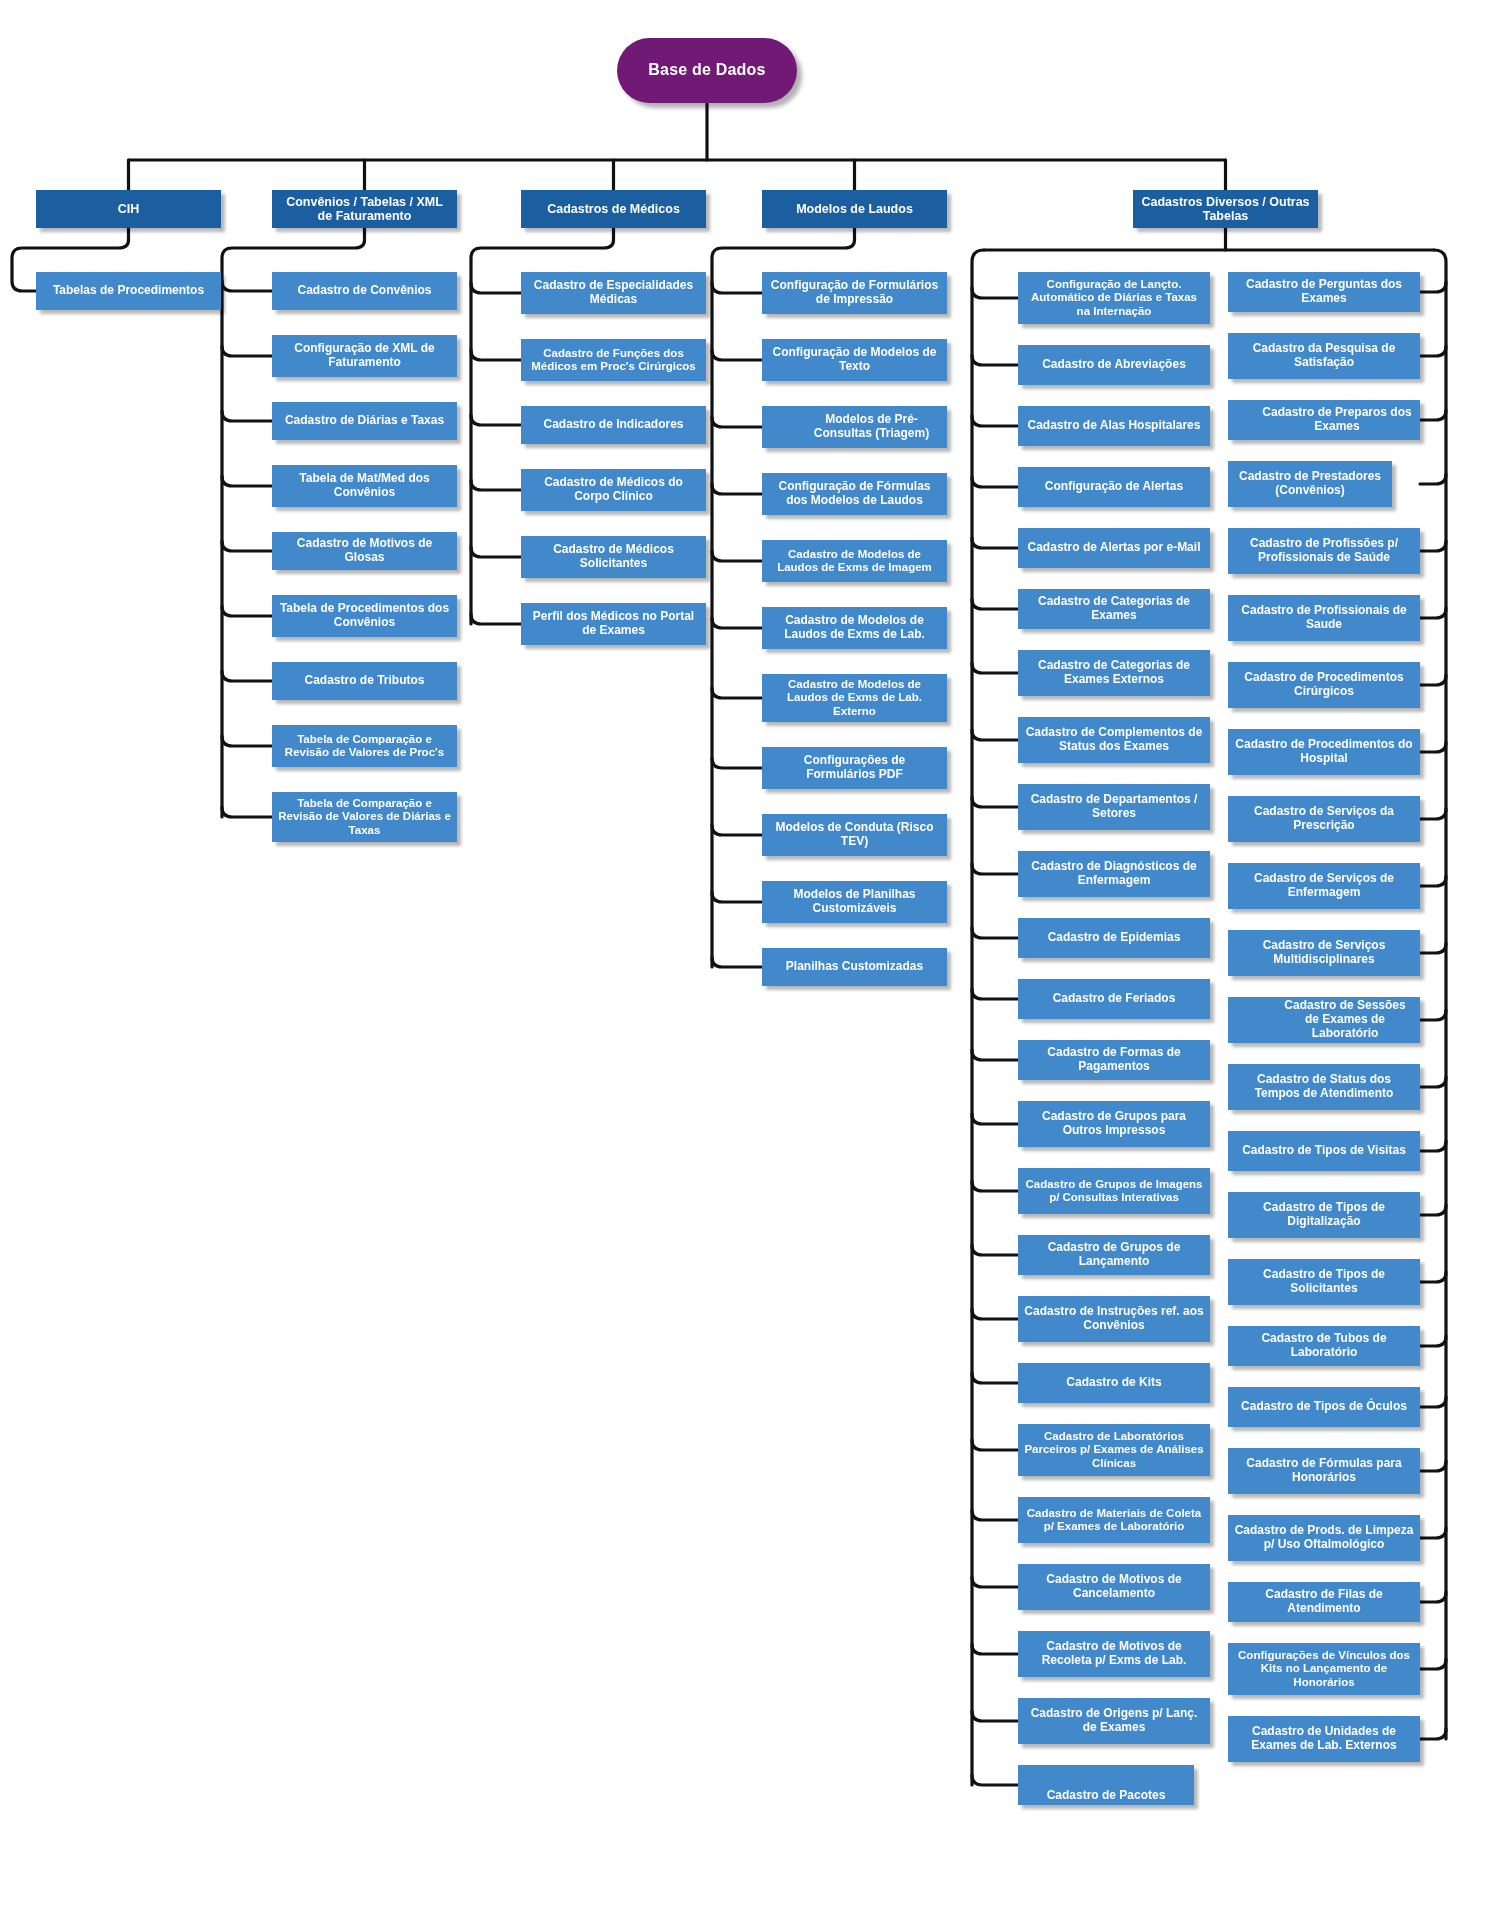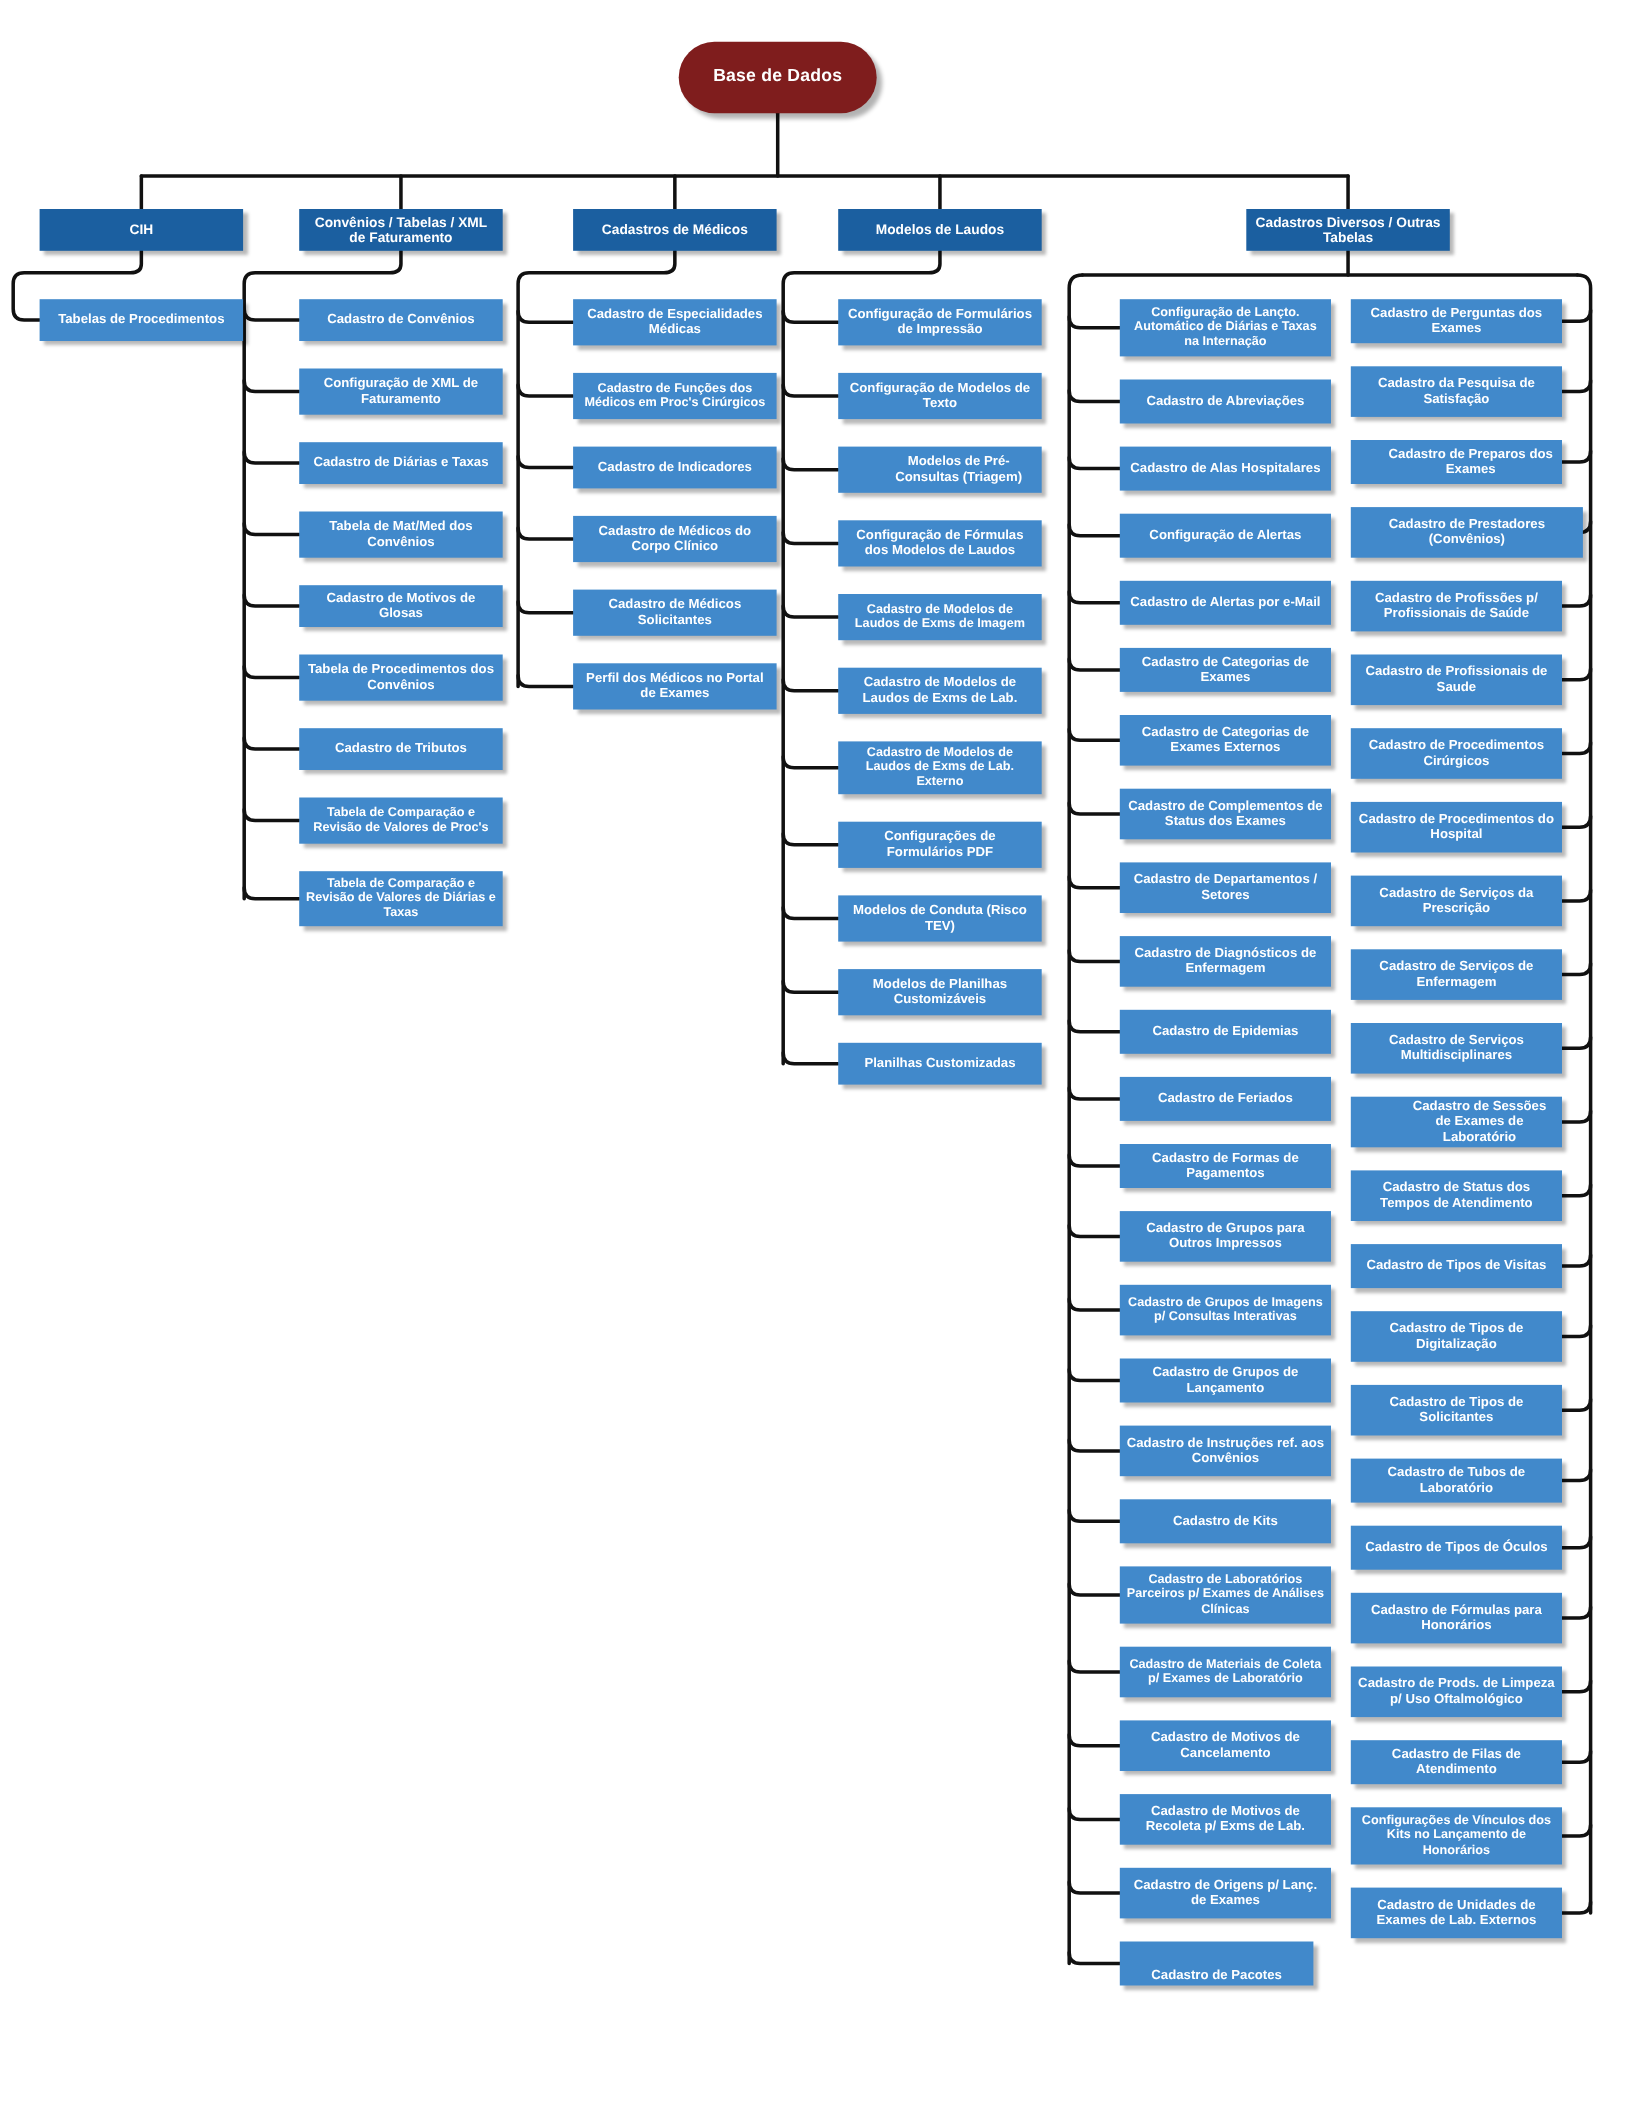--- a/index.html
+++ b/index.html
@@ -18,21 +18,21 @@
     display:flex; align-items:center; justify-content:center;
     text-align:center;
     color:#ffffff;
     font-weight:bold;
     line-height:1.16;
     box-shadow:4px 4px 3px rgba(0,0,0,0.28);
     padding:2px 6px;
     z-index:3;
   }
   .root{
-    background:#7f1d1d;
+    background:#701a75;
     border-radius:60px;
     font-size:16px;
     letter-spacing:.2px;
     box-shadow:5px 5px 4px rgba(0,0,0,0.3);
   }
   .hdr{
     background:#1B5FA0;
     font-size:12.5px;
   }
   .leaf{
@@ -309,21 +309,21 @@
       </div>
       <div class="node leaf" style="left: 1228px; top: 272px; width: 192px; height: 40px;">
         <span>Cadastro de Perguntas dos Exames</span>
       </div>
       <div class="node leaf" style="left: 1228px; top: 333px; width: 192px; height: 46px;">
         <span>Cadastro da Pesquisa de Satisfação</span>
       </div>
       <div class="node leaf" style="left: 1228px; top: 400px; width: 192px; height: 40px; padding-left: 32px;">
         <span>Cadastro de Preparos dos Exames</span>
       </div>
-      <div class="node leaf" style="left: 1228px; top: 461px; width: 211px; height: 46px;">
+      <div class="node leaf" style="left: 1228px; top: 461px; width: 164px; height: 46px;">
         <span>Cadastro de Prestadores (Convênios)</span>
       </div>
       <div class="node leaf" style="left: 1228px; top: 528px; width: 192px; height: 46px;">
         <span>Cadastro de Profissões p/ Profissionais de Saúde</span>
       </div>
       <div class="node leaf" style="left: 1228px; top: 595px; width: 192px; height: 46px;">
         <span>Cadastro de Profissionais de Saude</span>
       </div>
       <div class="node leaf" style="left: 1228px; top: 662px; width: 192px; height: 46px;">
         <span>Cadastro de Procedimentos Cirúrgicos</span>

